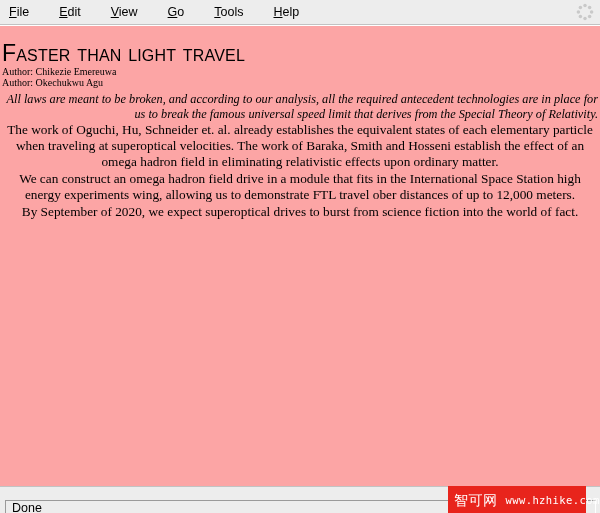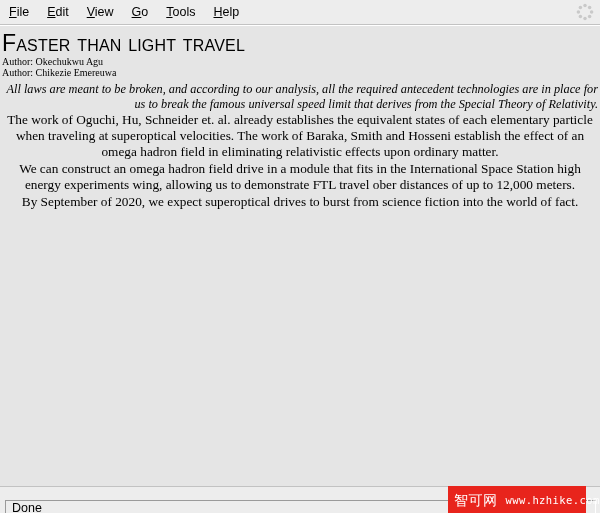--- a/index.html
+++ b/index.html
@@ -17,20 +17,21 @@
 
   
   #menubar {
     height: 25px;
     background: #ededed;
     border-bottom: 1px solid #c2c2c2;
     display: flex;
     align-items: center;
     box-sizing: border-box;
     position: relative;
+    gap: 12px;
   }
   .menu-item {
     font-family: "Liberation Sans", sans-serif;
     font-size: 12.5px;
     color: #000000;
     padding: 2px 8px;
     margin: 0 1px;
     cursor: default;
     white-space: nowrap;
     line-height: 14px;
@@ -46,23 +47,23 @@
     height: 18px;
   }
 
   
   #content {
     position: absolute;
     top: 26px;
     left: 0;
     right: 0;
     bottom: 27px;
-    background: #e5e5e5;
+    background: #fca5a5;
     overflow: hidden;
-    padding: 2px 2px;
+    padding: 12px 2px;
     box-sizing: border-box;
   }
 
   #doc-title {
     font-family: "Liberation Sans", sans-serif;
     font-size: 23px;
     font-weight: normal;
     font-variant: small-caps;
     letter-spacing: 0.2px;
     color: #000;
@@ -193,22 +194,22 @@
         <circle cx="2.4" cy="9" r="1.75"></circle>
         <circle cx="4.4" cy="4.4" r="1.75"></circle>
       </g>
     </svg>
   </div>
 </div>
 
 <div id="content">
   <h1 id="doc-title">Faster than light travel</h1>
 
+  <p class="author-line">Author: Chikezie Emereuwa</p>
   <p class="author-line">Author: Okechukwu Agu</p>
-  <p class="author-line">Author: Chikezie Emereuwa</p>
 
   <p id="abstract">All laws are meant to be broken, and according to our analysis, all the required antecedent technologies are in place for us to break the famous universal speed limit that derives from the Special Theory of Relativity.</p>
 
   <p class="body-para">The work of Oguchi, Hu, Schneider et. al. already establishes the equivalent states of each elementary particle when traveling at superoptical velocities. The work of Baraka, Smith and Hosseni establish the effect of an omega hadron field in eliminating relativistic effects upon ordinary matter.</p>
   <p class="body-para">We can construct an omega hadron field drive in a module that fits in the International Space Station high energy experiments wing, allowing us to demonstrate FTL travel ober distances of up to 12,000 meters.</p>
   <p class="body-para">By September of 2020, we expect superoptical drives to burst from science fiction into the world of fact.</p>
 </div>
 
 <div id="statusbar">
   <div id="status-field">

